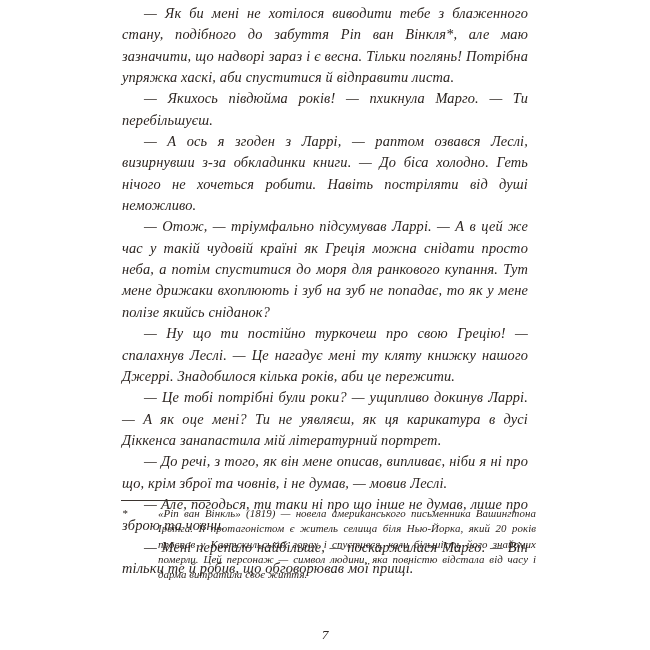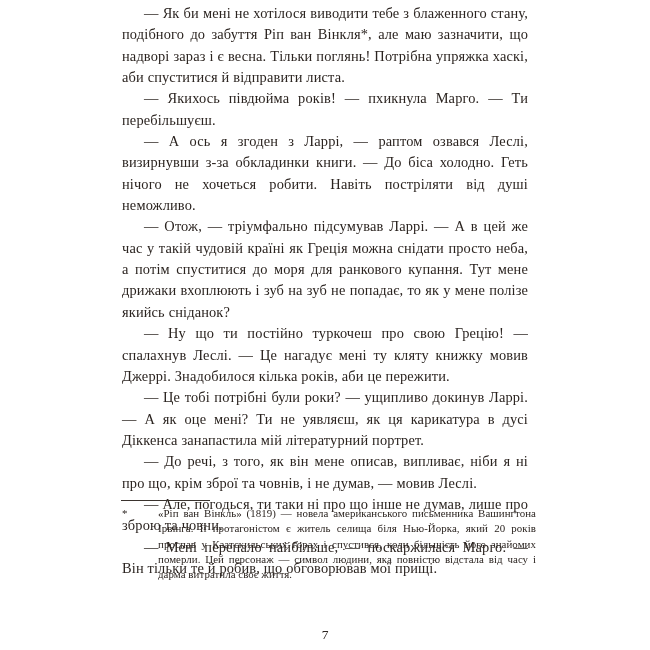--- a/index.html
+++ b/index.html
@@ -15,20 +15,21 @@
     overflow: hidden;
     position: relative;
   }
 
   #page {
     position: absolute;
     left: 0;
     top: 0;
     width: 650px;
     height: 650px;
+    font-style: italic;
   }
 
   
   #body-text {
     position: absolute;
     left: 122px;
     top: 3px;
     width: 406px;
     font-size: 14.4px;
     line-height: 21.35px;
@@ -103,21 +104,21 @@
 </head>
 <body>
 
 <div id="page">
 
   <div id="body-text">
     <p>— Як би мені не хотілося виводити тебе з блаженного стану, подібного до забуття Ріп ван Вінкля*, але маю зазначити, що надворі зараз і є весна. Тільки поглянь! Потрібна упряжка хаскі, аби спуститися й відправити листа.</p>
     <p>— Якихось півдюйма років! — пхикнула Марго. — Ти перебільшуєш.</p>
     <p>— А ось я згоден з Ларрі, — раптом озвався Леслі, визирнувши з-за обкладинки книги. — До біса холодно. Геть нічого не хочеться робити. Навіть постріляти від душі неможливо.</p>
     <p>— Отож, — тріумфально підсумував Ларрі. — А в цей же час у такій чудовій країні як Греція можна снідати просто неба, а потім спуститися до моря для ранкового купання. Тут мене дрижаки вхоплюють і зуб на зуб не попадає, то як у мене полізе якийсь сніданок?</p>
-    <p>— Ну що ти постійно туркочеш про свою Грецію! — спалахнув Леслі. — Це нагадує мені ту кляту книжку мовив Джеррі. Знадобилося кілька років, аби це пережити.</p>
+    <p>— Ну що ти постійно туркочеш про свою Грецію! — спалахнув Леслі. — Це нагадує мені ту кляту книжку нашого Джеррі. Знадобилося кілька років, аби це пережити.</p>
     <p>— Це тобі потрібні були роки? — ущипливо докинув Ларрі. — А як оце мені? Ти не уявляєш, як ця карикатура в дусі Діккенса занапастила мій літературний портрет.</p>
     <p>— До речі, з того, як він мене описав, випливає, ніби я ні про що, крім зброї та човнів, і не думав, — мовив Леслі.</p>
     <p>— Але, погодься, ти таки ні про що інше не думав, лише про зброю та човни.</p>
     <p>— Мені перепало найбільше, — поскаржилася Марго. — Він тільки те й робив, що обговорював мої прищі.</p>
   </div>
 
   <div id="footnote-rule"></div>
 
   <div id="footnote">
     <span class="fn-marker">*</span>

